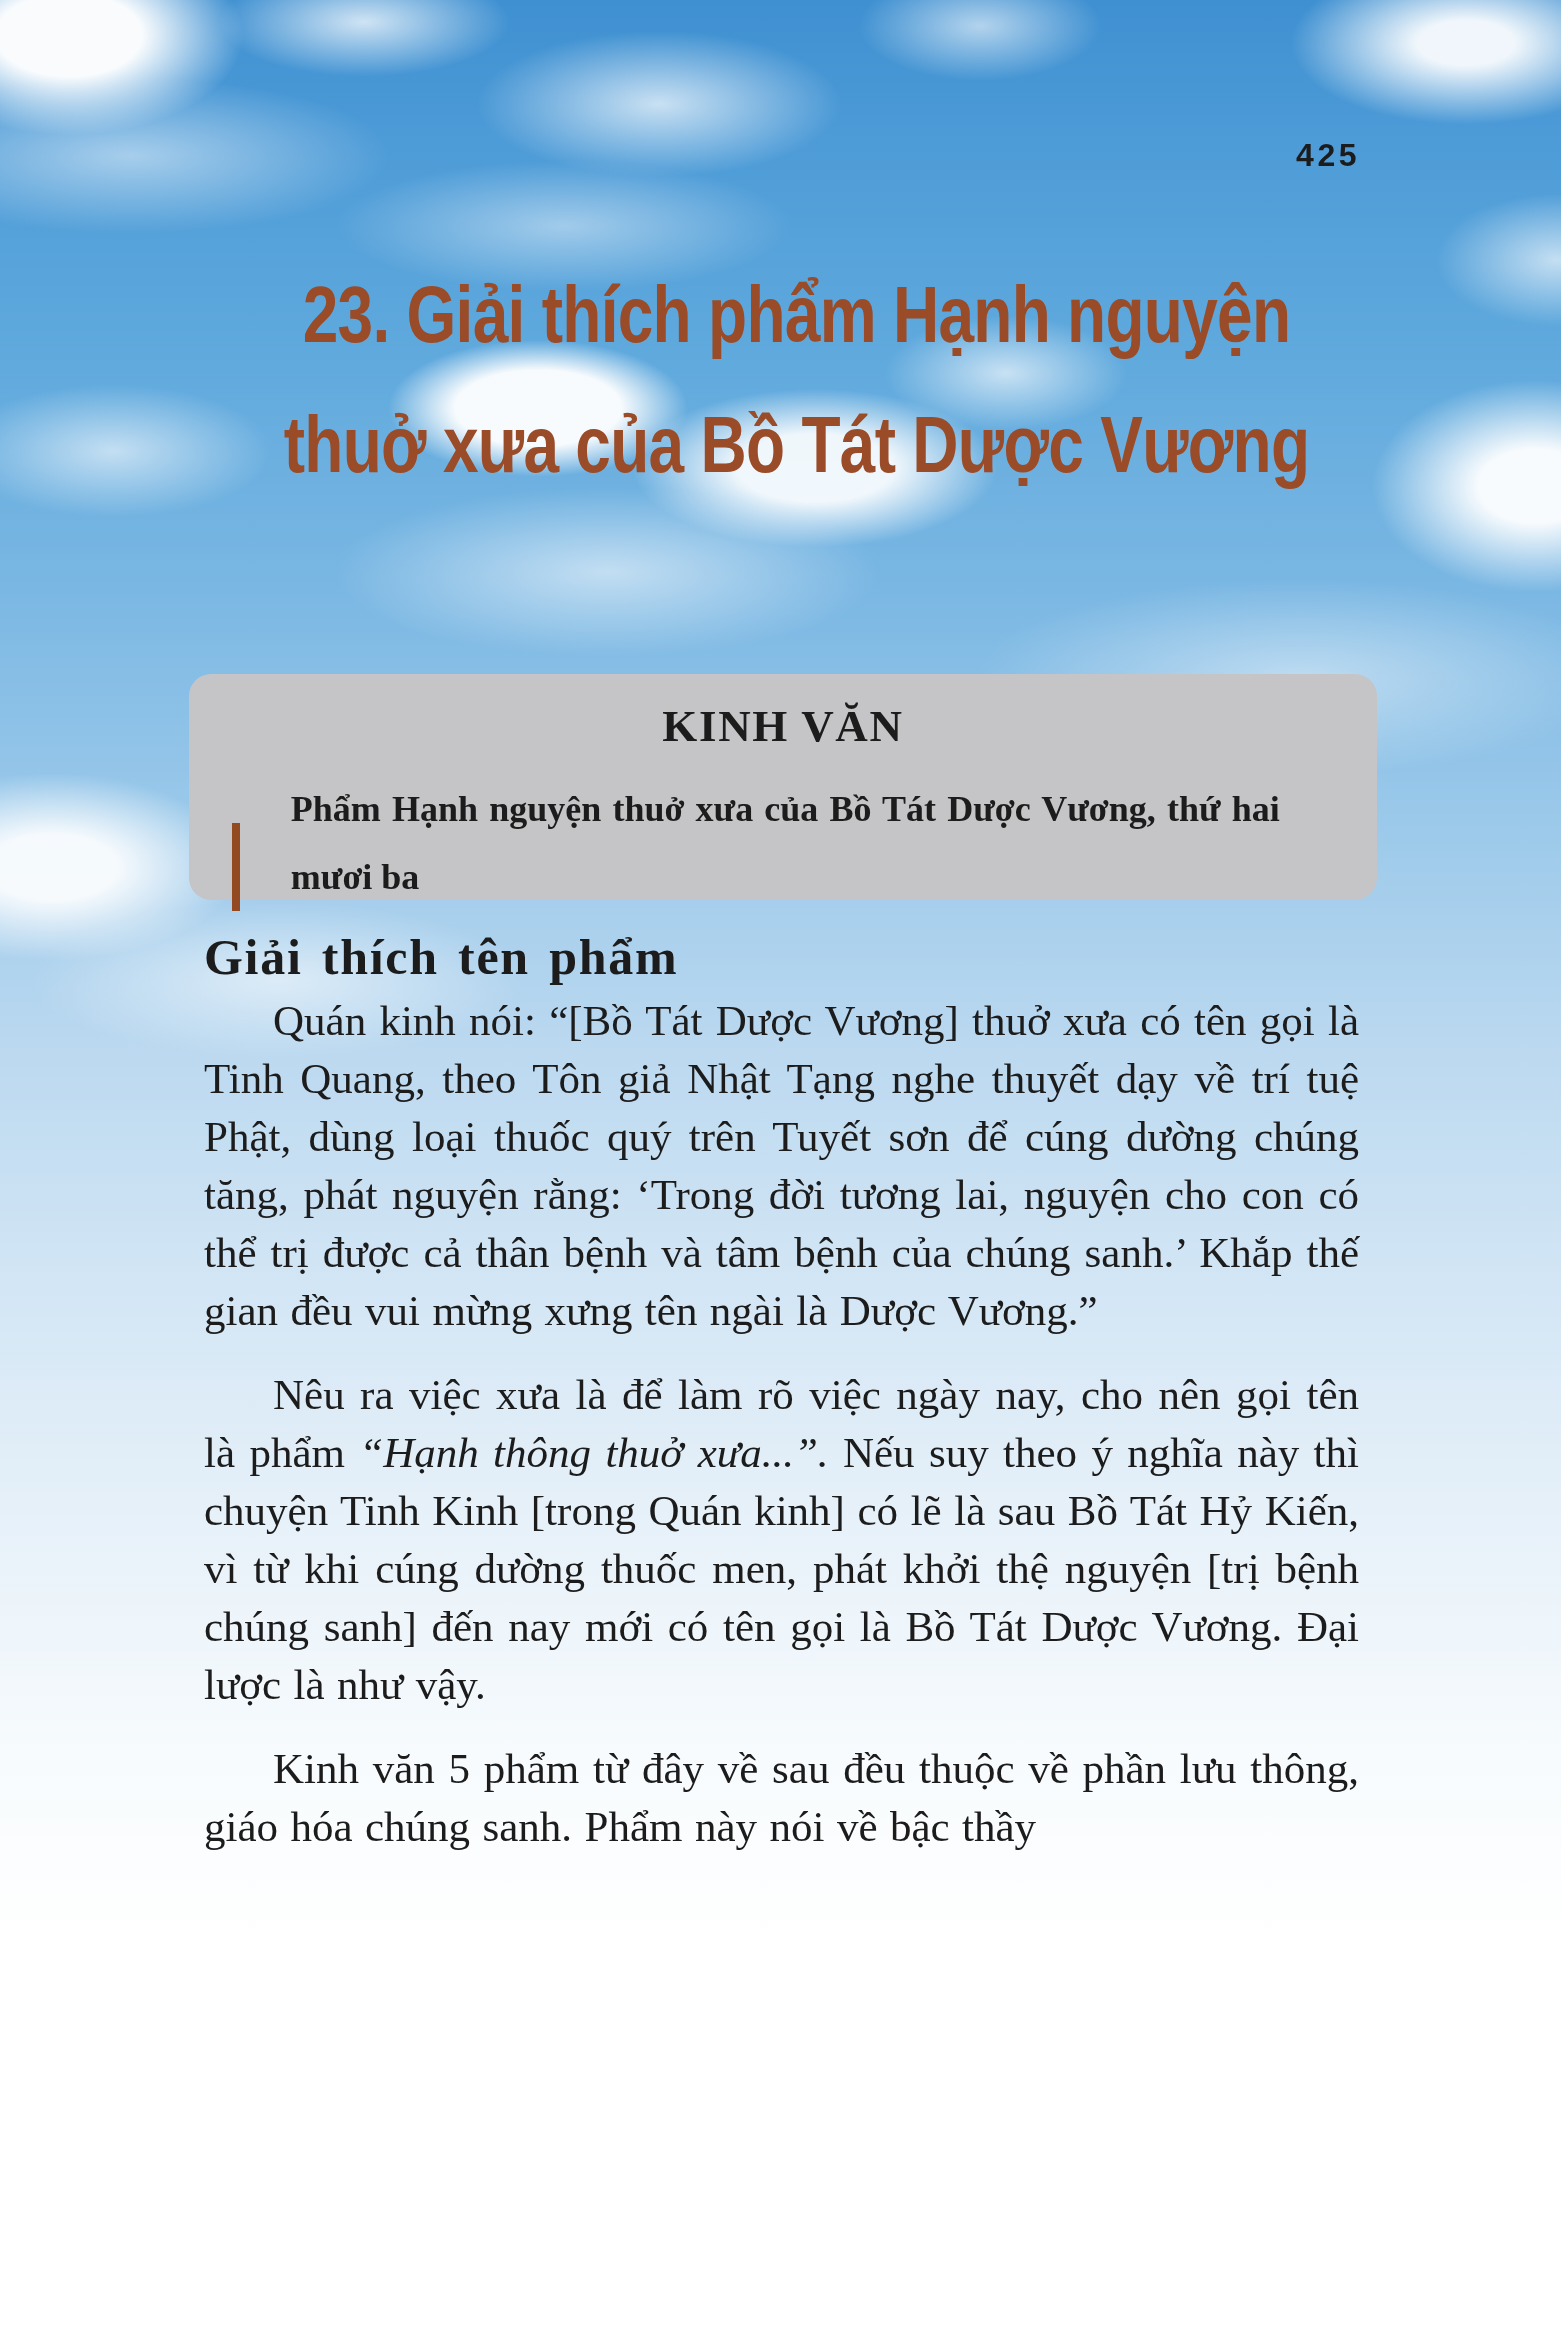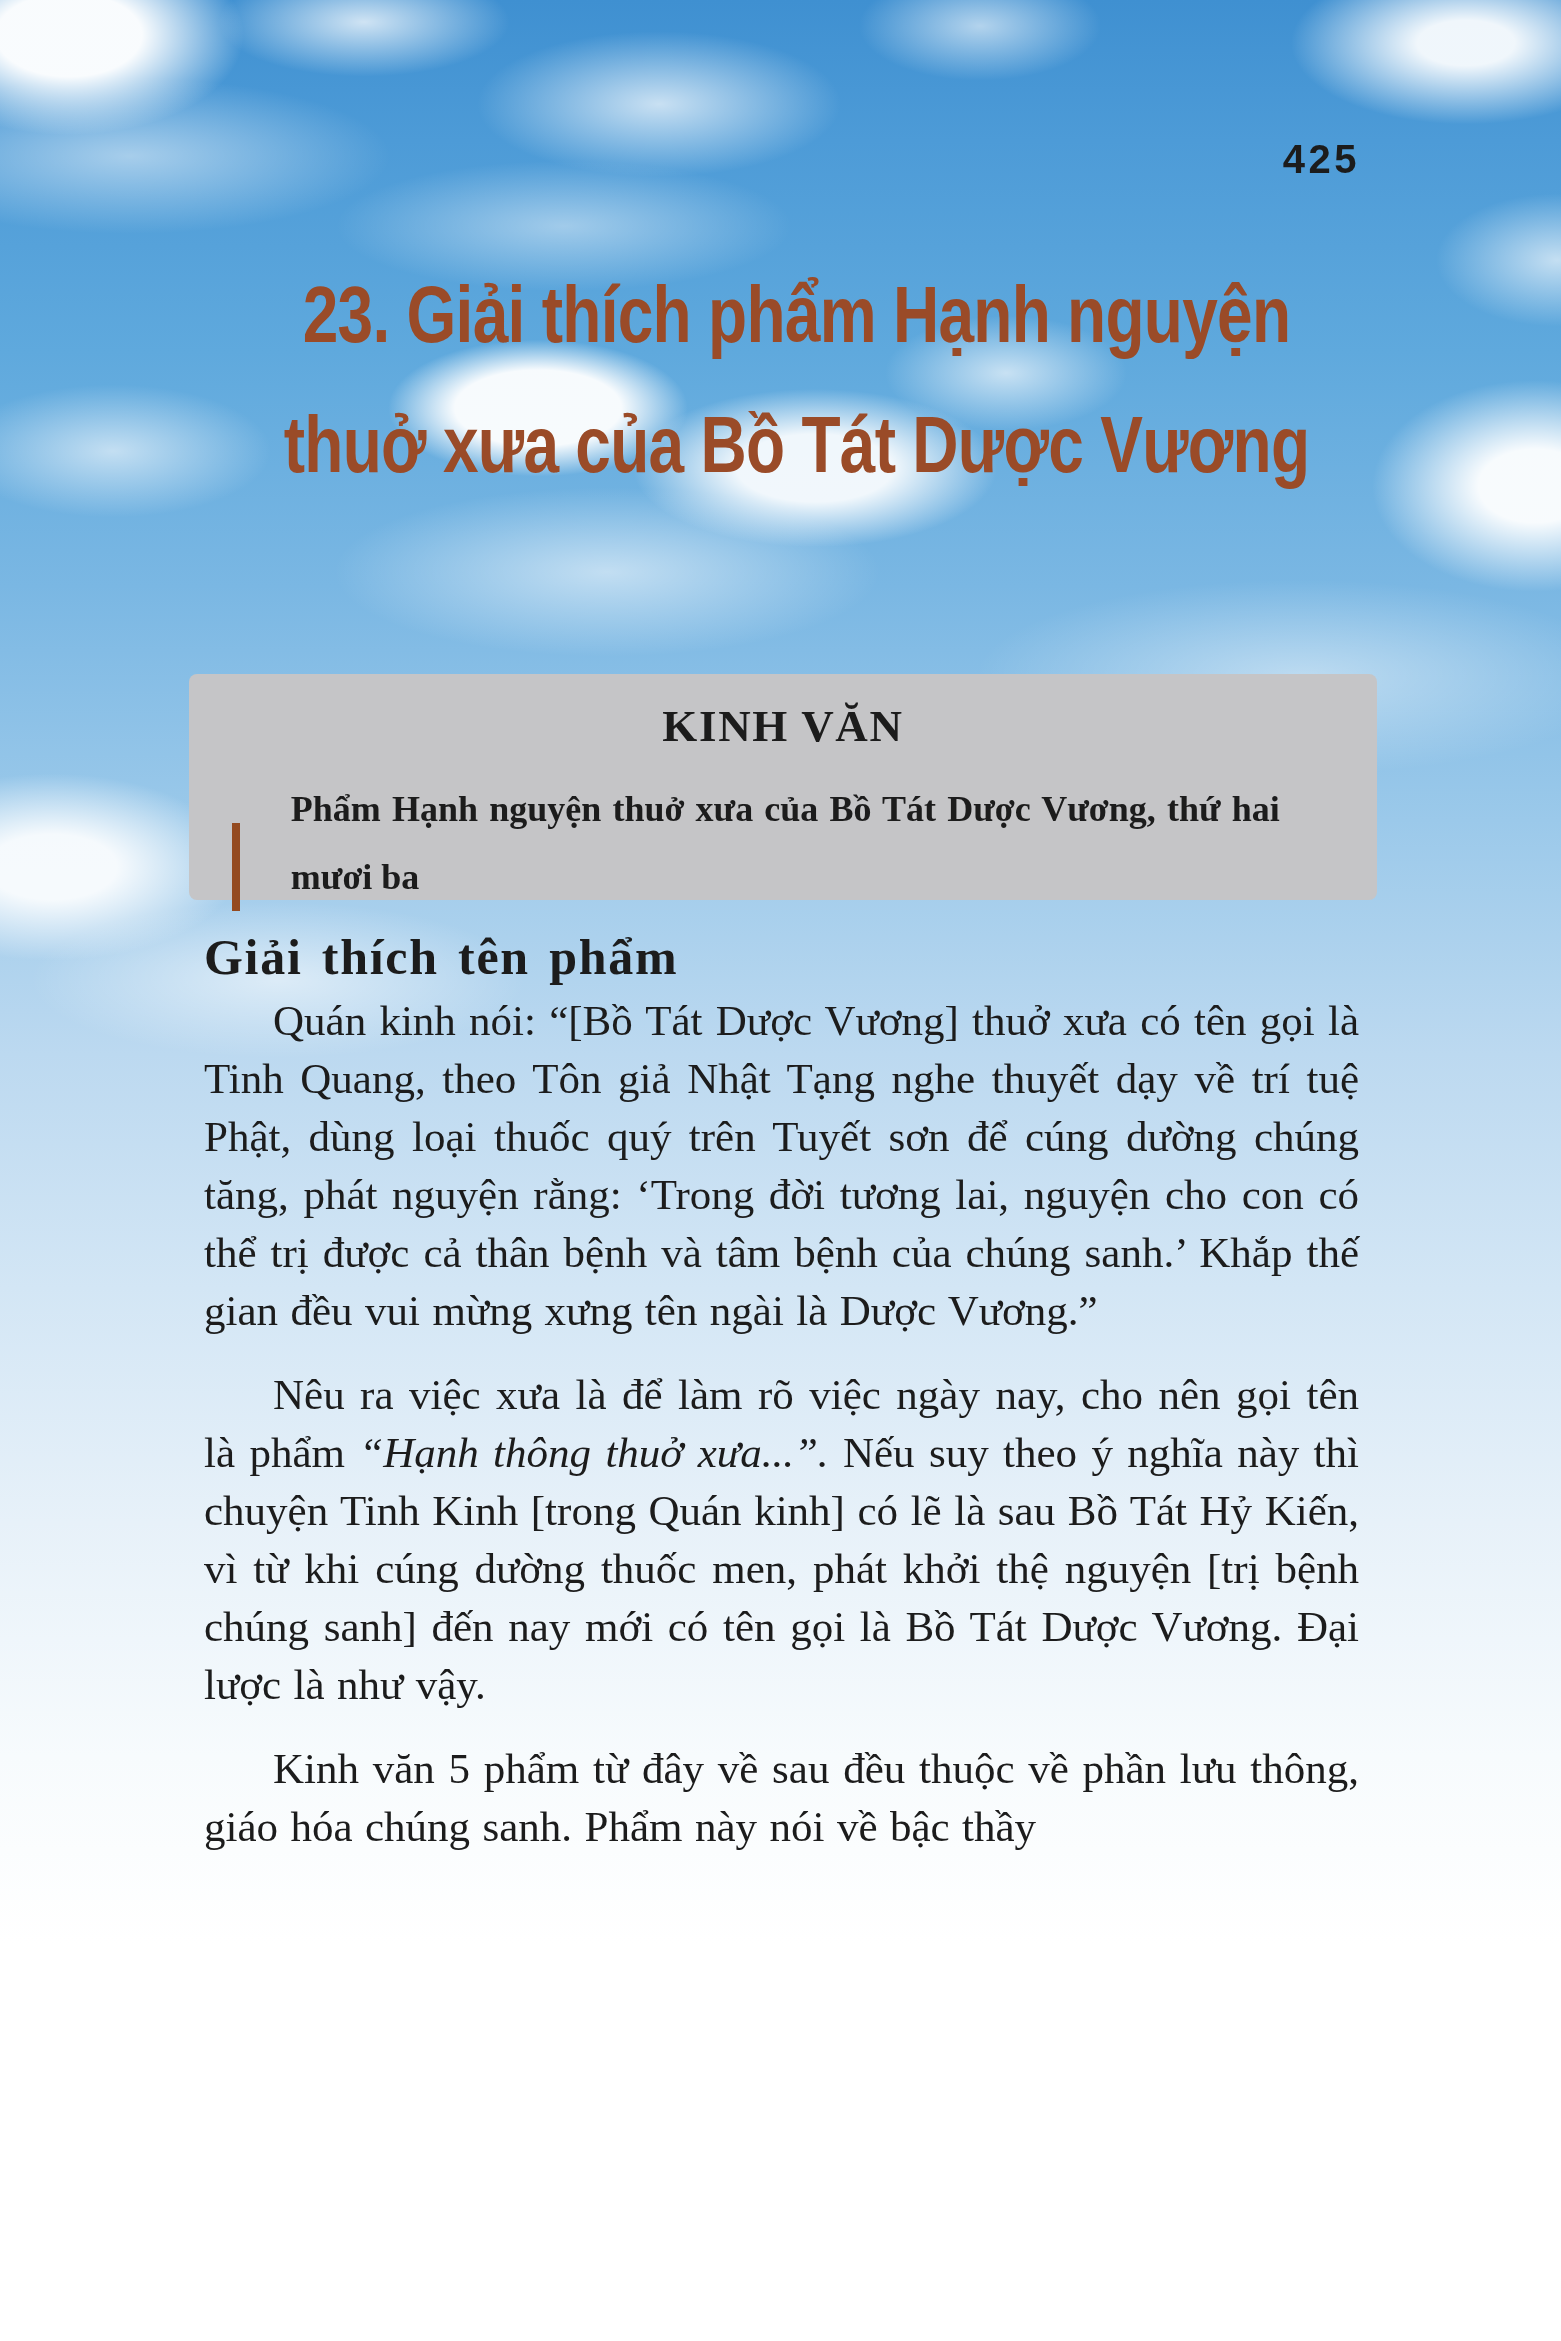--- a/index.html
+++ b/index.html
@@ -33,37 +33,37 @@
       radial-gradient(ellipse 330px 104px at 278px 980px,rgba(255,255,255,.55) 0%,  rgba(255,255,255,0) 75%),
       linear-gradient(180deg,
         #3f90d1 0%, #4d9bd7 6%, #5fa9dd 15%, #7ab7e3 25%,
         #9bc9ea 35%, #bcd9f0 45%, #d3e6f5 55%, #e7f1f9 65%,
         #f7fbfd 75%, #ffffff 83%, #ffffff 100%);
   }
   
   .page-number{
     position:absolute;top:137px;right:201px;
     font-family:"Liberation Sans", sans-serif;
-    font-weight:bold;font-size:40px;letter-spacing:3.5px;
+    font-weight:bold;font-size:32px;letter-spacing:3.5px;
     color:var(--text-color,#1c1c1c);
   }
   .chapter-title{
     position:absolute;top:250px;left:16px;width:100%;
     text-align:center;
     color:var(--title-brown,#9a4b28);
     font-family:"Liberation Sans", sans-serif;
     font-weight:bold;font-size:80px;line-height:130px;
     letter-spacing:-0.9px;
   }
   .chapter-title .t-line{display:block;transform:scaleX(.80);transform-origin:50% 50%;white-space:nowrap;}
   
   .kinh-box{
     position:absolute;left:189px;top:674px;width:1188px;height:226px;
     background:var(--box-gray,#c5c5c7);
-    border-radius:8px;
+    border-radius:22px;
     box-sizing:border-box;
     padding:26px 43px 0 43px;
   }
   .kinh-heading{
     text-align:center;
     font-weight:bold;font-size:45px;letter-spacing:1.7px;
     color:var(--text-color,#1c1c1c);
     margin:0 0 22.6px 0;
   }
   .kinh-quote-row{display:flex;align-items:flex-end;}

